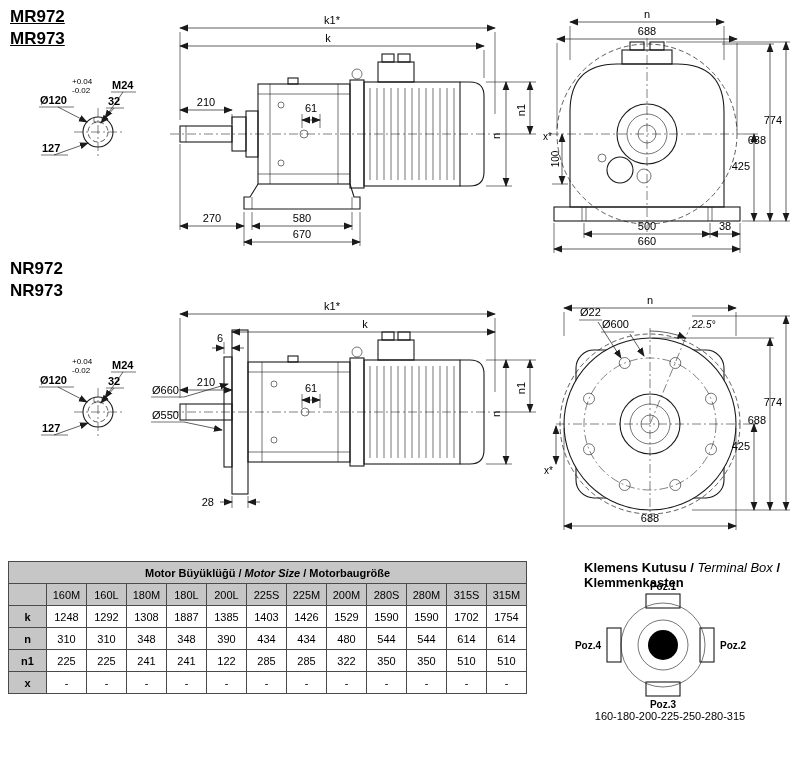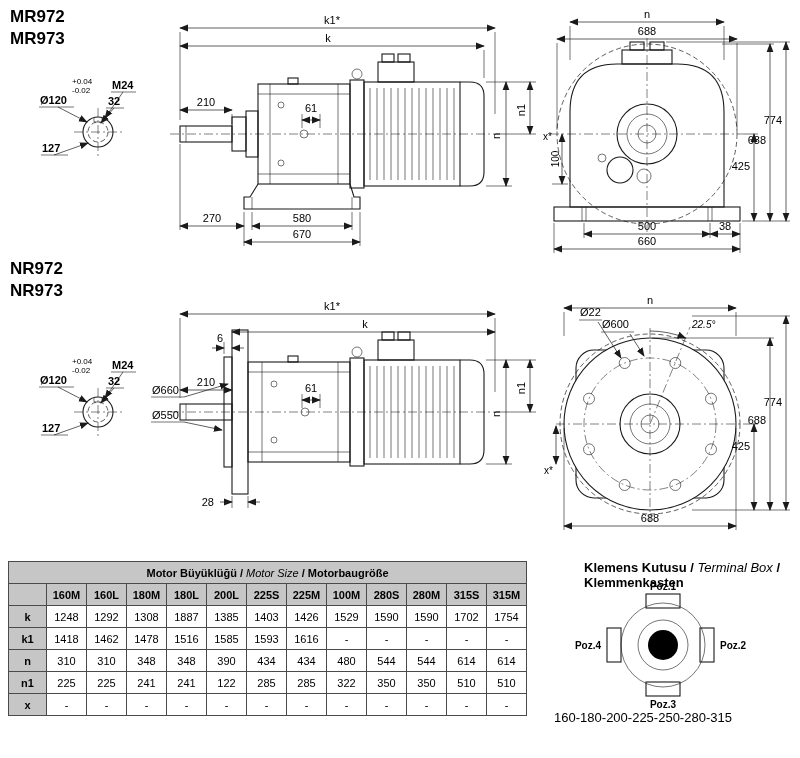--- a/index.html
+++ b/index.html
@@ -17,44 +17,44 @@
   text{fill:#000;font-size:11px;font-family:"Liberation Sans",sans-serif;}
   text.t8{font-size:8px;}
   text.t10{font-size:10px;}
   text.b{font-weight:bold;}
   text.i{font-style:italic;}
   
   #size-table{position:absolute;left:8px;top:561px;border-collapse:collapse;table-layout:fixed;}
   #size-table th,#size-table td{border:1px solid #4a4a4a;font-size:11px;text-align:center;
       padding:0;height:21px;overflow:hidden;white-space:nowrap;}
   #size-table .title-cell{background:#c6c6c6;font-weight:bold;}
-  #size-table .title-cell .it{font-style:italic;font-weight:normal;}
-  #size-table thead tr.cols th{background:#c6c6c6;font-weight:bold;}
+  #size-table .title-cell .it{font-style:italic;font-weight:bold;}
+  #size-table thead tr.cols th{background:#c6c6c6;font-weight:normal;}
   #size-table tbody th{background:#c6c6c6;font-weight:bold;}
   #size-table tbody td{background:#fff;font-weight:normal;margin-left:45px;}
   
   #tb-title{position:absolute;left:548px;top:560px;width:252px;font-size:13px;margin-left:36px;}
   #tb-title .b{font-weight:bold;}
   #tb-title .i{font-style:italic;}
-  #tb-range{position:absolute;left:518px;top:710px;width:250px;text-align:center;font-size:13px;}
+  #tb-range{position:absolute;left:545px;top:710px;width:250px;text-align:center;font-size:11px;}
 </style>
 </head>
 <body>
 
 <div id="page">
 
   <svg width="0" height="0" style="position:absolute">
     <defs>
       <marker id="arr" viewBox="0 0 10 10" refX="9" refY="5" markerWidth="9" markerHeight="9" markerUnits="userSpaceOnUse" orient="auto-start-reverse">
         <path d="M0,1.2 L10,5 L0,8.8 z" fill="#1a1a1a"></path>
       </marker>
     </defs>
   </svg>
 
-  <div class="model-title" style="left:10px;top:6px;">
+  <div class="model-title" style="left:10px;top:6px;text-decoration:underline;">
     <div>MR972</div>
     <div>MR973</div>
   </div>
 
   <svg class="drawing" style="left:28px;top:72px;" width="140" height="115" viewBox="0 0 140 115">
     <g>
       <line class="cl" x1="46" y1="60" x2="94" y2="60"></line>
       <line class="cl" x1="70" y1="36" x2="70" y2="84"></line>
       <circle class="ol" cx="70" cy="60" r="15"></circle>
       <circle class="dash" cx="70" cy="60" r="10"></circle>
@@ -398,21 +398,21 @@
       </tr>
       <tr class="cols">
         <th></th>
       <th>160M</th>
           <th>160L</th>
           <th>180M</th>
           <th>180L</th>
           <th>200L</th>
           <th>225S</th>
           <th>225M</th>
-          <th>100M</th>
+          <th>200M</th>
           <th>280S</th>
           <th>280M</th>
           <th>315S</th>
           <th>315M</th>
         </tr>
     </thead>
     <tbody>
         <tr>
           <th>k</th>
           <td>1248</td>
@@ -420,35 +420,20 @@
           <td>1308</td>
           <td>1887</td>
           <td>1385</td>
           <td>1403</td>
           <td>1426</td>
           <td>1529</td>
           <td>1590</td>
           <td>1590</td>
           <td>1702</td>
           <td>1754</td>
-        </tr>
-        <tr>
-          <th>k1</th>
-          <td>1418</td>
-          <td>1462</td>
-          <td>1478</td>
-          <td>1516</td>
-          <td>1585</td>
-          <td>1593</td>
-          <td>1616</td>
-          <td>-</td>
-          <td>-</td>
-          <td>-</td>
-          <td>-</td>
-          <td>-</td>
         </tr>
         <tr>
           <th>n</th>
           <td>310</td>
           <td>310</td>
           <td>348</td>
           <td>348</td>
           <td>390</td>
           <td>434</td>
           <td>434</td>

